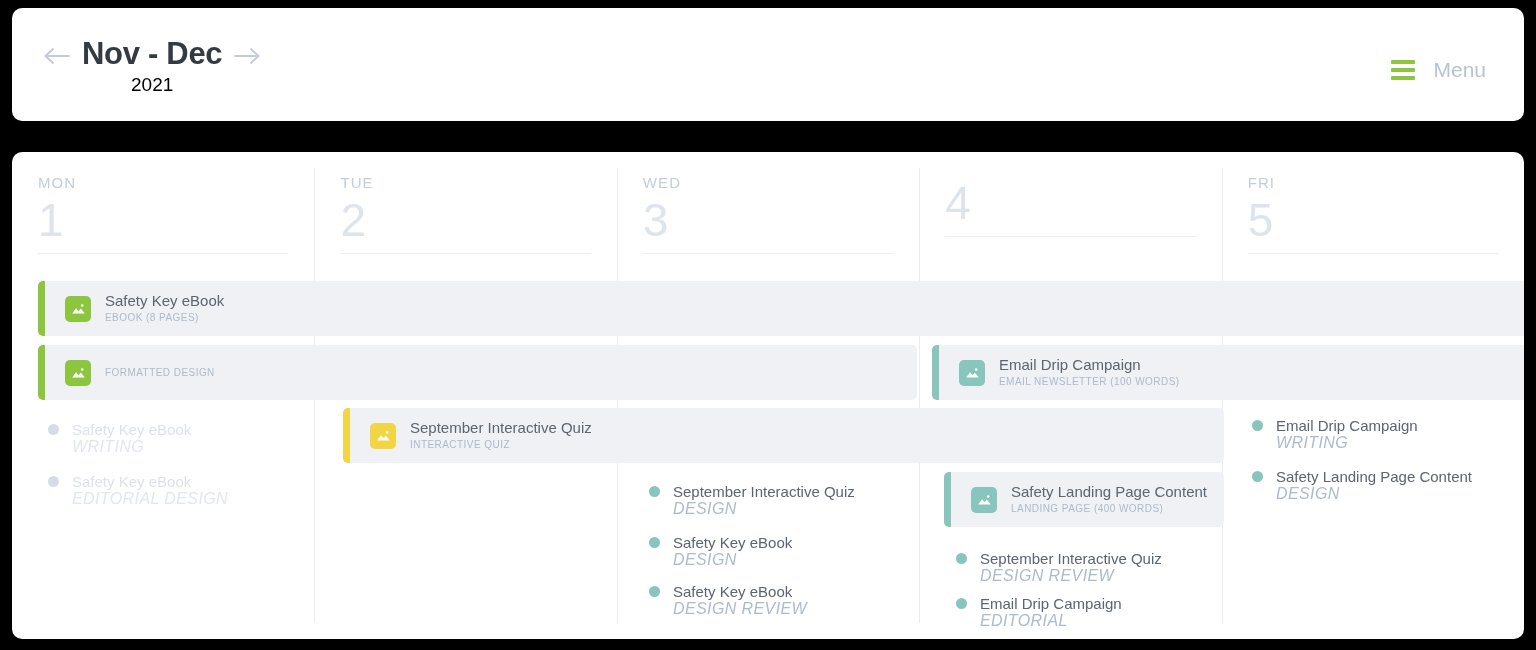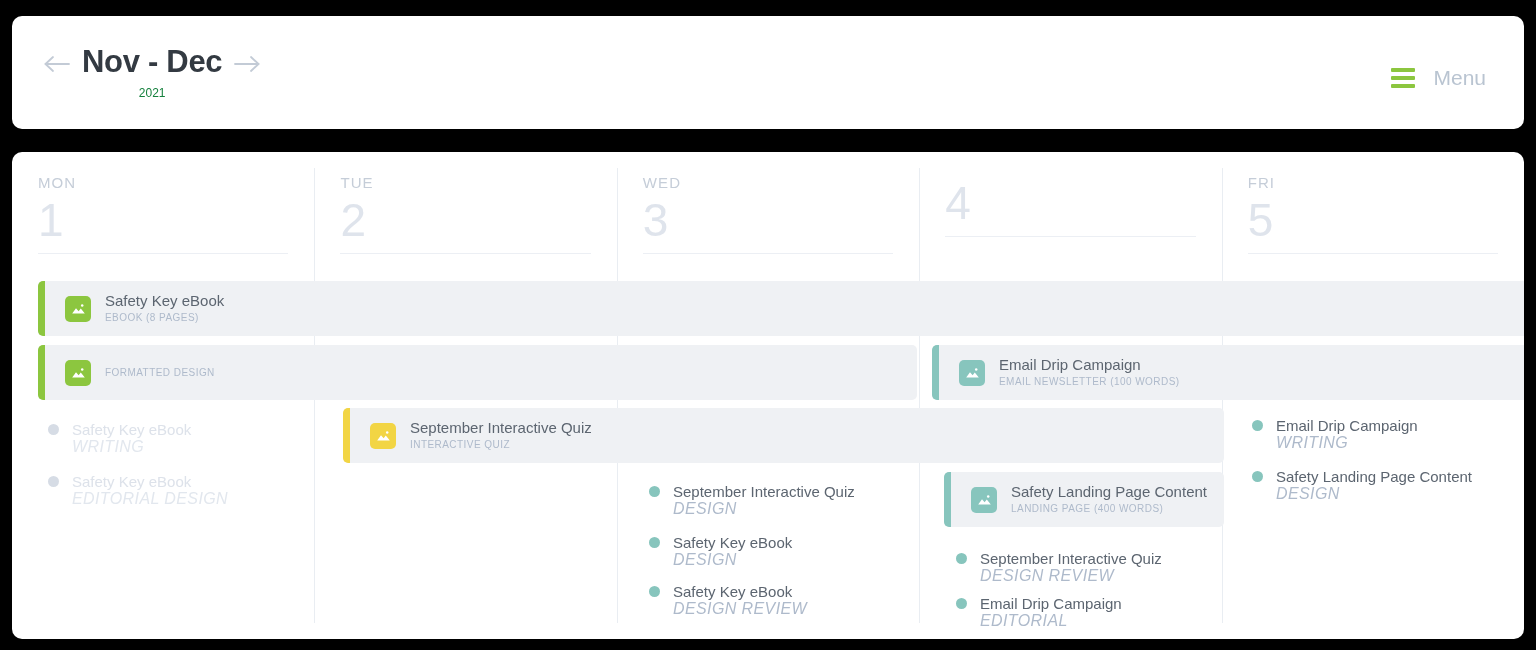--- a/index.html
+++ b/index.html
@@ -6,41 +6,41 @@
   html, body {
     width: 1536px; height: 650px;
     background: #000;
     font-family: "Liberation Sans", sans-serif;
     overflow: hidden;
   }
   #app { position: relative; width: 1536px; height: 650px; background: #000; }
 
   
   .header-card {
-    position: absolute; left: 12px; top: 16px;
+    position: absolute; left: 12px; top: 8px;
     width: 1512px; height: 113px;
     background: #fff; border-radius: 10px;
   }
   .header-inner {
     position: relative; width: 100%; height: 100%;
   }
   .nav-block { position: absolute; left: 28px; top: 26px; display: flex; align-items: flex-start; }
   .arrow {
     width: 34px; height: 44px; display: flex; align-items: center; justify-content: center;
     color: #c3cbd6; font-size: 27px; line-height: 1; font-weight: 400;
     user-select: none;
   }
   .arrow svg { display:block; }
   .title-col { display: flex; flex-direction: column; align-items: center; padding: 0 8px; }
   .range-title {
     font-size: 31px; font-weight: bold; color: #333a42; letter-spacing: -0.3px;
     line-height: 40px; white-space: nowrap;
   }
   .range-year {
-    font-size: 12px; color: #15803d; line-height: 26px; margin-top: -2px;
+    font-size: 19px; color: #000000; line-height: 26px; margin-top: -2px;
   }
   .menu-block {
     position: absolute; right: 38px; top: 50px;
     display: flex; align-items: center; gap: 18px; cursor: pointer;
   }
   .burger { display: flex; flex-direction: column; gap: 4px; }
   .burger span { display: block; width: 24px; height: 4px; border-radius: 1px; background: #8cc63f; }
   .menu-label { font-size: 21px; color: #b9c4d1; }
 
   

